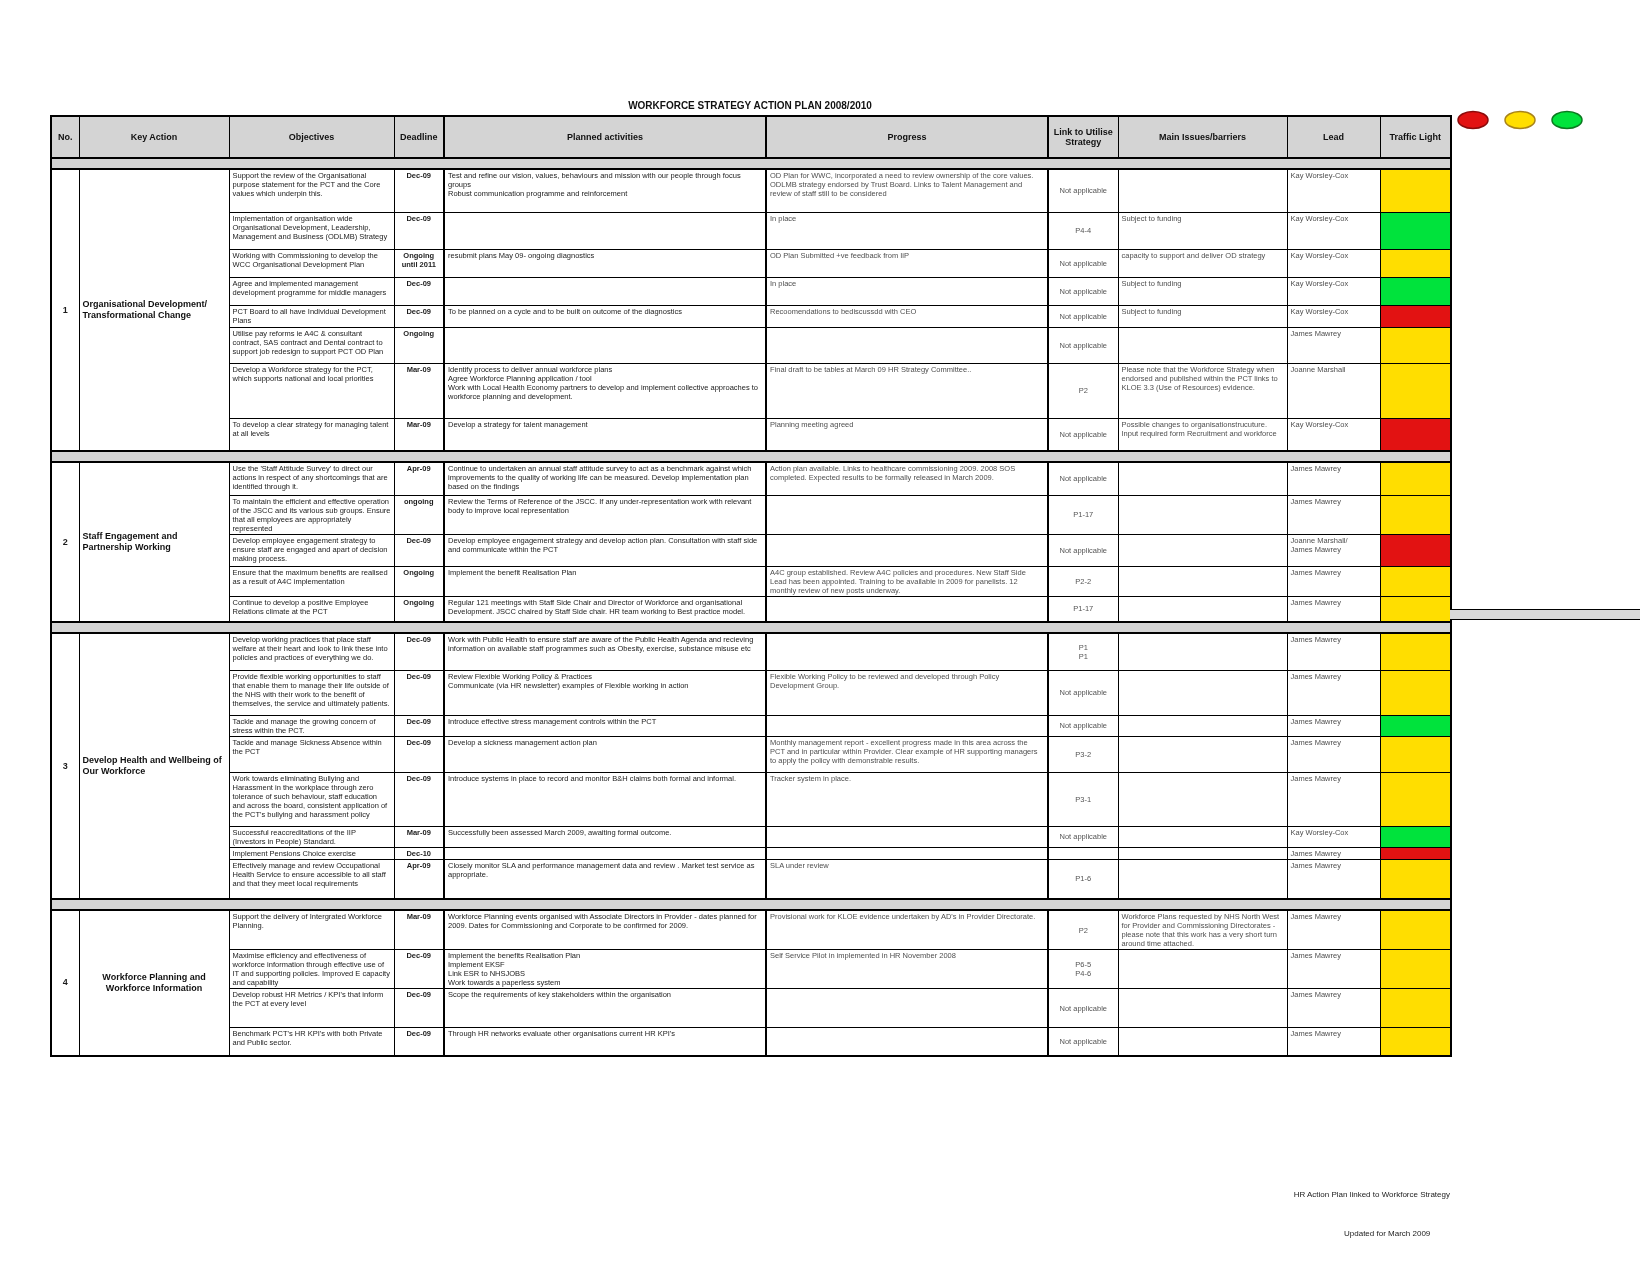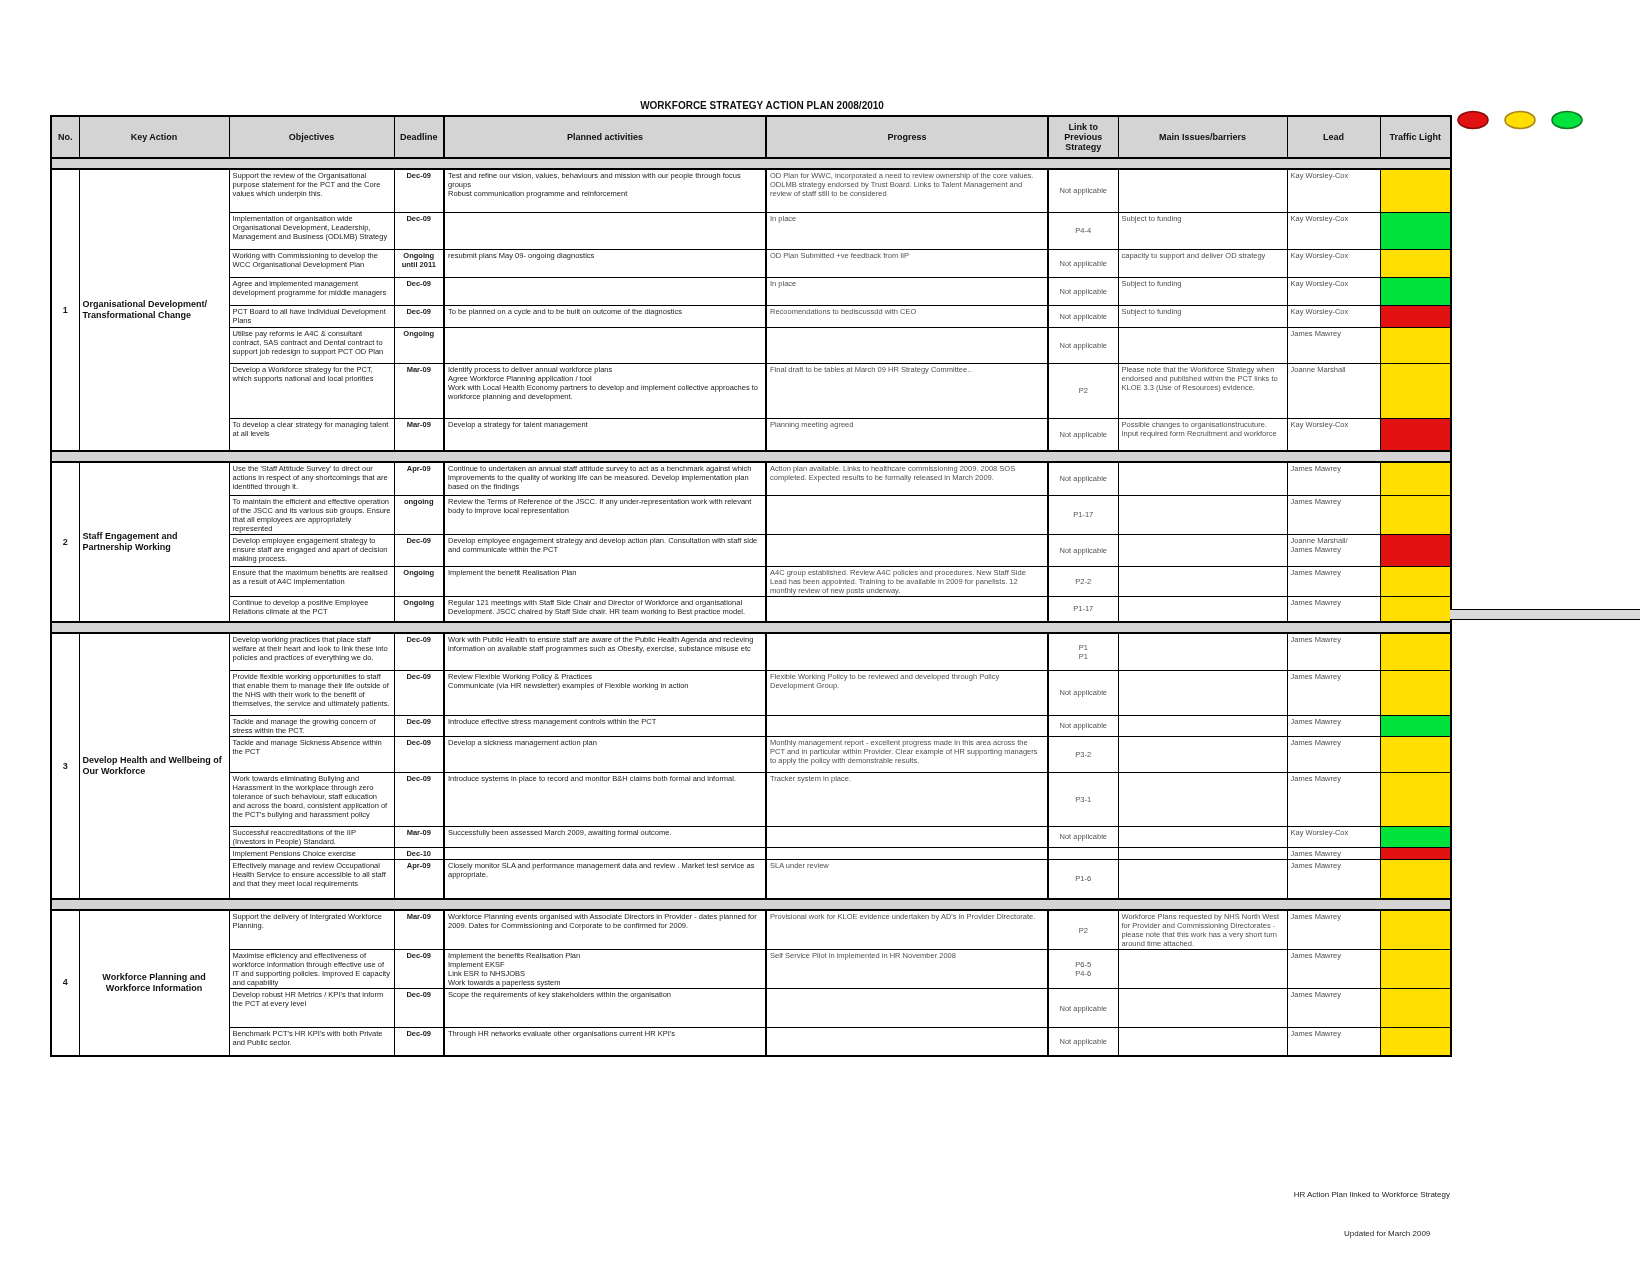--- a/index.html
+++ b/index.html
@@ -1,21 +1,21 @@
 <!DOCTYPE html>
 <html><head>
 <meta charset="utf-8">
 <style>
   html,body{margin:0;padding:0;}
   body{
     width:1650px;height:1275px;position:relative;background:#ffffff;
     font-family:"Liberation Sans", sans-serif;color:#1c1c1c;
   }
   .page-title{
-    position:absolute;top:100px;left:62px;width:1400px;text-align:center;
+    position:absolute;top:100px;left:50px;width:1400px;text-align:center;
     font-size:10px;font-weight:bold;color:#111;
   }
   table.plan{
     position:absolute;top:115px;left:50px;width:1400px;
     border-collapse:collapse;table-layout:fixed;border:2px solid #000;background:#fff;
   }
   th{
     background:#d4d4d4;border:1px solid #000;font-size:9px;font-weight:bold;
     height:38px;padding:1px 3px;color:#111;text-align:center;vertical-align:middle;
     white-space:pre-line;overflow:hidden;
@@ -75,21 +75,21 @@
       <col style="width:71px">
   </colgroup>
   <thead>
       <tr id="thead-row">
         <th>No.</th>
         <th>Key Action</th>
         <th>Objectives</th>
         <th>Deadline</th>
         <th class="b2">Planned activities</th>
         <th class="b2">Progress</th>
-        <th class="b2">Link to Previous Strategy</th>
+        <th class="b2">Link to Utilise Strategy</th>
         <th>Main Issues/barriers</th>
         <th>Lead</th>
         <th>Traffic Light</th>
       </tr>
     </thead>
   <tbody id="tbody">
       <tr class="sep">
         <td colspan="10"></td>
       </tr>
       <tr style="height: 43px;">

